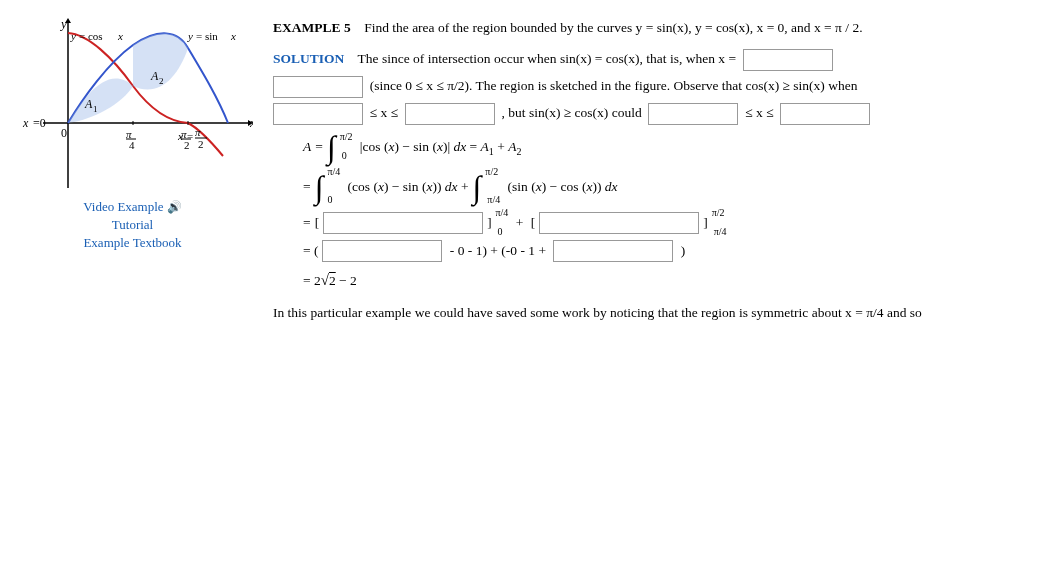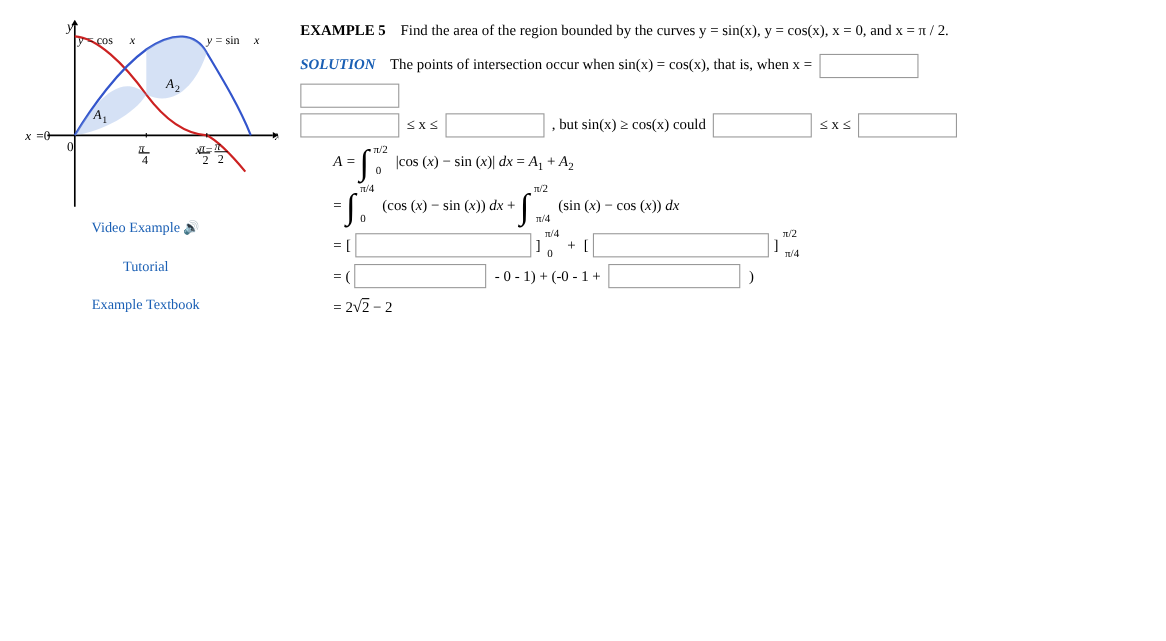--- a/index.html
+++ b/index.html
@@ -34,21 +34,21 @@
     }
     svg.graph-svg {
       width: 240px;
       height: 175px;
     }
     .links-area {
       margin-top: 6px;
       display: flex;
       flex-direction: column;
       align-items: center;
-      gap: 19px;
+      gap: 2px;
     }
     .link-item {
       color: #1a5fb4;
       font-size: 13px;
       text-decoration: none;
       cursor: pointer;
     }
     
     .right-panel {
       flex: 1;
@@ -62,21 +62,20 @@
     .example-header .ex-label {
       font-weight: bold;
     }
     .solution-block {
       font-size: 13.5px;
       line-height: 1.7;
     }
     .solution-label {
       color: #1a5fb4;
       font-weight: bold;
-      font-style: italic;
     }
     .input-box {
       display: inline-block;
       border: 1px solid #999;
       background: #fff;
       height: 22px;
       vertical-align: middle;
     }
     .input-box-sm { width: 90px; }
     .input-box-md { width: 120px; }
@@ -206,27 +205,27 @@
       <span class="ex-label">EXAMPLE 5</span>
       &nbsp;&nbsp;
       <span>Find the area of the region bounded by the curves y = sin(x), y = cos(x), x = 0, and x = π / 2.</span>
     </div>
 
     <div class="solution-block">
 
       <div class="text-line">
         <span class="solution-label">SOLUTION</span>
         &nbsp;&nbsp;
-        <span>The points of intersection occur when sin(x) = cos(x), that is, when x =</span>
+        <span>The since of intersection occur when sin(x) = cos(x), that is, when x =</span>
         &nbsp;<input type="text" class="input-box input-box-sm" style="">
       </div>
 
       <div class="text-line">
         <input type="text" class="input-box input-box-sm" style="">
-        &nbsp;
+        &nbsp;<span>(since 0 ≤ x ≤ π/2). The region is sketched in the figure. Observe that cos(x) ≥ sin(x) when</span>
       </div>
 
       <div class="text-line">
         <input type="text" class="input-box input-box-sm" style="">
         &nbsp;<span>≤ x ≤</span>&nbsp;
         <input type="text" class="input-box input-box-sm" style="">
         &nbsp;<span>, but sin(x) ≥ cos(x) could</span>&nbsp;
         <input type="text" class="input-box input-box-sm" style="">
         &nbsp;<span>≤ x ≤</span>&nbsp;
         <input type="text" class="input-box input-box-sm" style="">
@@ -283,17 +282,20 @@
           <input type="text" class="input-box input-box-md" style="">
           <span>&nbsp;)</span>
         </div>
 
         <div class="math-line" style="margin-top:4px;text-align:center;">
           <span>= 2<span style="font-size:15px;">√</span><span style="text-decoration:overline;">2</span> − 2</span>
         </div>
 
       </div>
 
+      <div class="italic-note">
+        <span>In this particular example we could have saved some work by noticing that the region is symmetric about x = π/4 and so</span>
+      </div>
 
 
     </div>
   </div>
 </div>
 
 </body></html>

